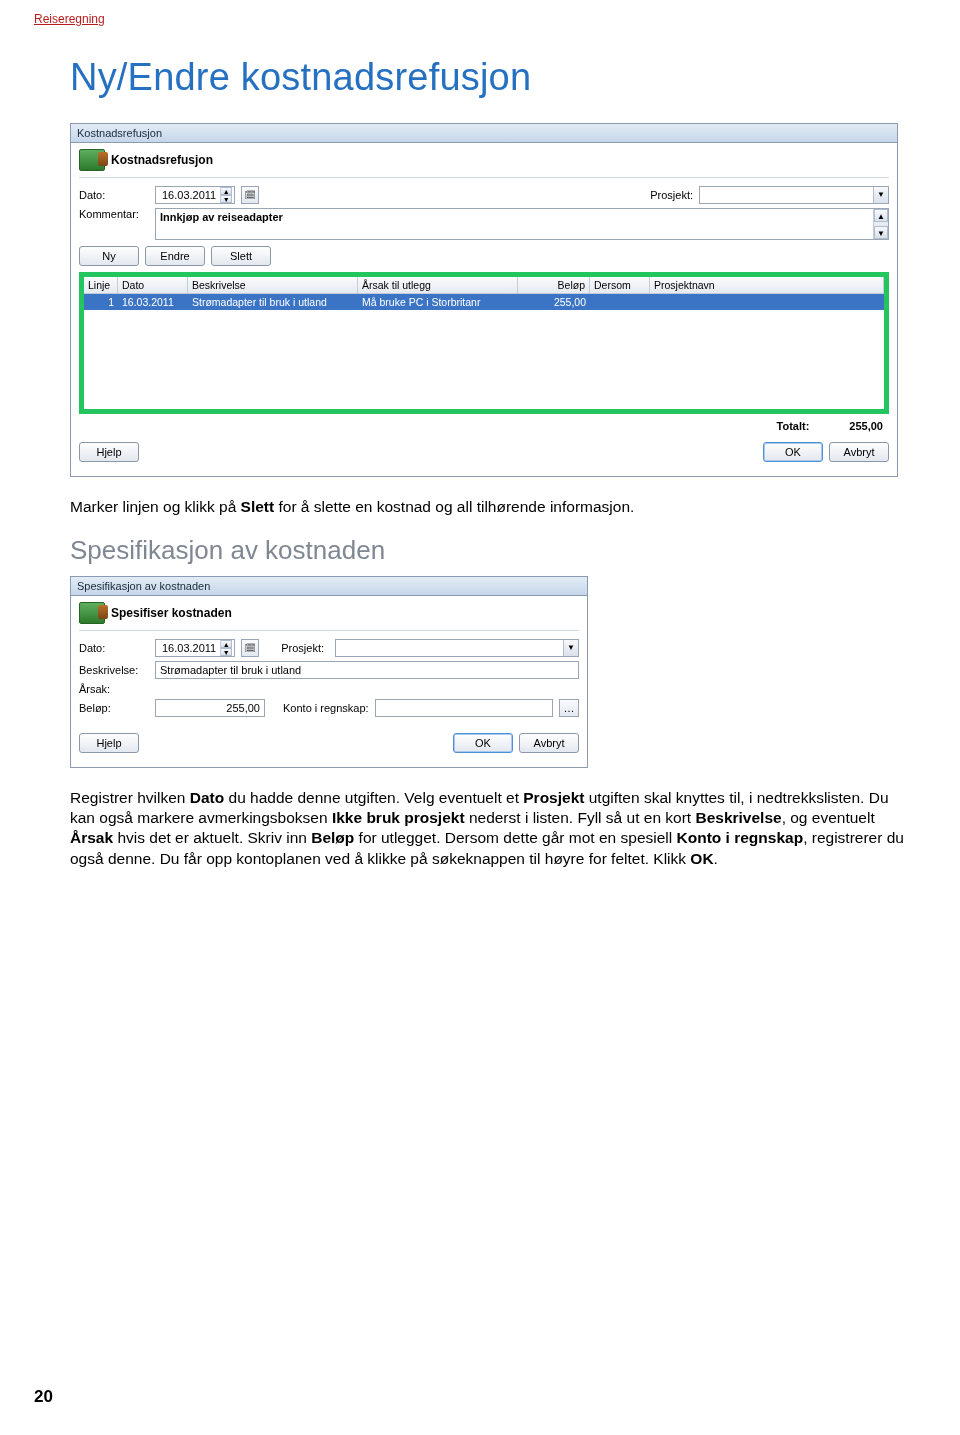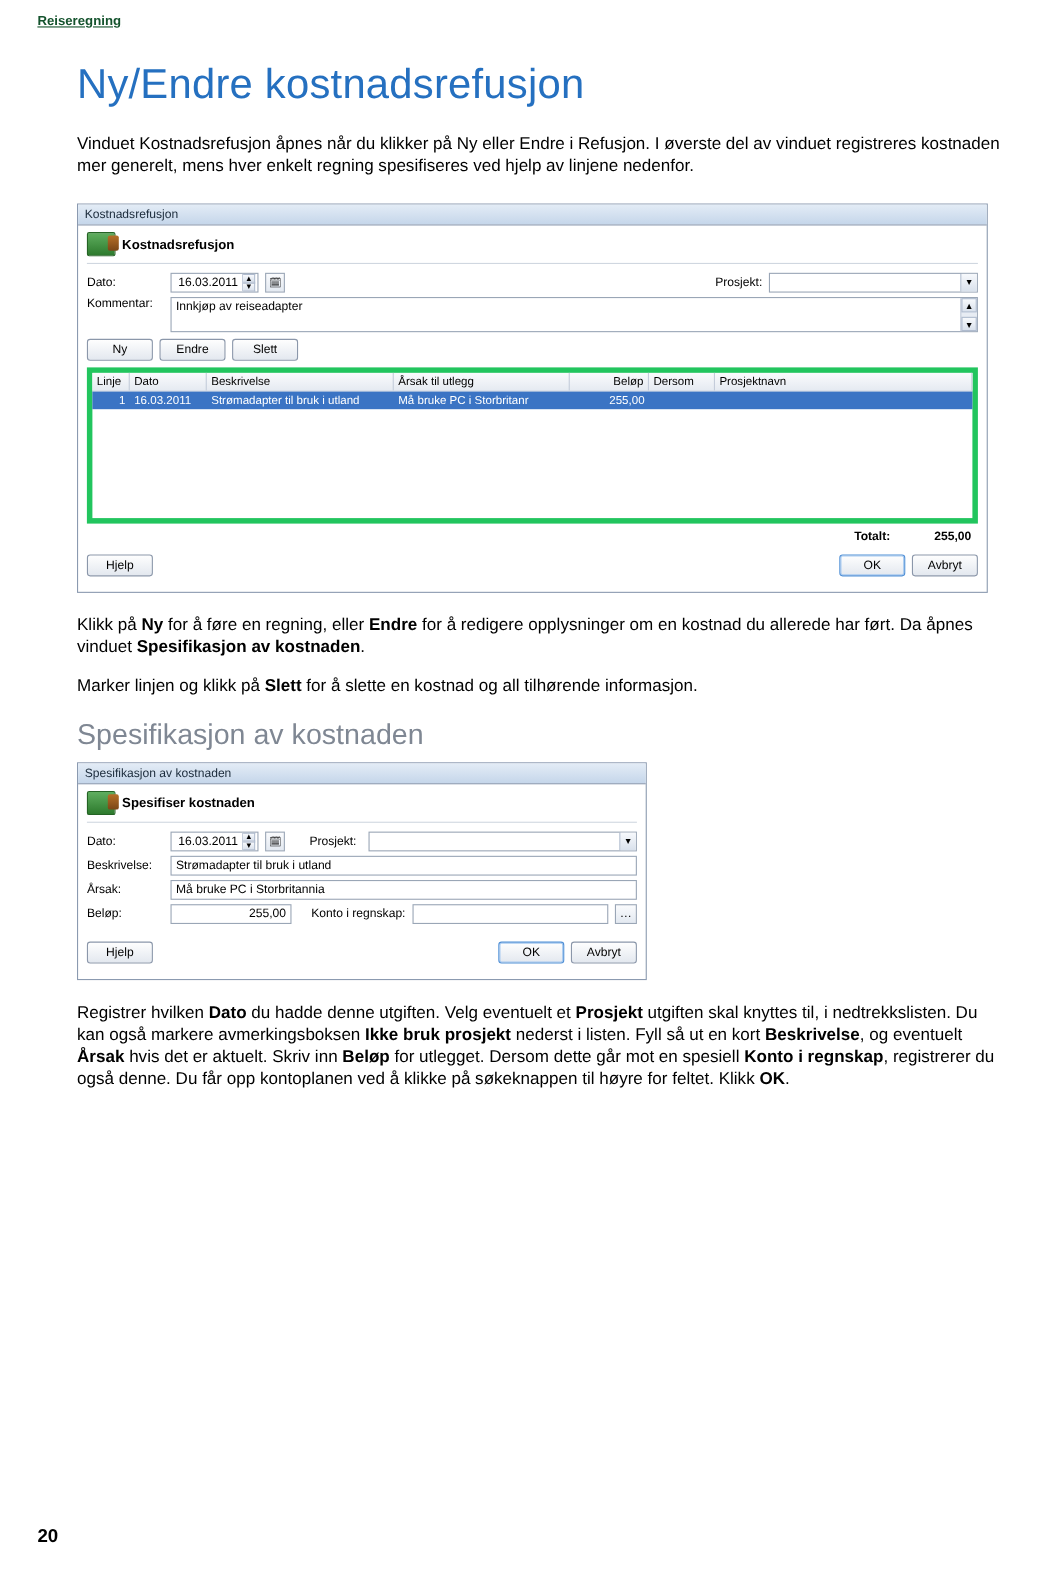--- a/index.html
+++ b/index.html
@@ -5,23 +5,23 @@
   * { box-sizing: border-box; }
   html, body { margin: 0; padding: 0; }
   body {
     width: 960px;
     min-height: 1435px;
     background: #fff;
     font-family: Arial, Helvetica, sans-serif;
     position: relative;
   }
   .page-header {
-    color: #14532d;
+    color: #b91c1c;
     font-size: 12px;
-    font-weight: bold;
+    font-weight: normal;
     text-decoration: underline;
     padding: 12px 0 0 34px;
   }
   .content {
     padding: 30px 48px 0 70px;
   }
   h1.main-title {
     color: #2570c0;
     font-size: 38px;
     font-weight: normal;
@@ -126,21 +126,21 @@
   }
   .combo .cval{flex:1;padding:0 4px;font-size:11px;min-height:14px;}
   .combo .drop{
     width:15px;height:16px;border-left:1px solid #b0bccf;
     background:linear-gradient(#f7f9fc,#d9e1ec);
     font-size:8px;text-align:center;line-height:16px;
   }
   .textarea-wrap{
     display:flex;border:1px solid #9aa6b6;background:#fff;height:32px;
   }
-  .textarea-wrap .tval{flex:1;padding:2px 4px;font-size:11px;}
+  .textarea-wrap .tval{flex:1;padding:2px 4px;font-size:11px;font-weight:bold;}
   .textarea-wrap .sb{
     width:15px;border-left:1px solid #c4ccda;
     display:flex;flex-direction:column;justify-content:space-between;
     background:#e7ecf3;
   }
   .textarea-wrap .sb div{
     height:13px;font-size:8px;text-align:center;line-height:13px;
     background:linear-gradient(#f7f9fc,#d9e1ec);border:1px solid #b0bccf;
   }
   .btn {
@@ -194,21 +194,20 @@
   }
 </style>
 </head>
 <body>
 
 <div class="page-header">Reiseregning</div>
 
 <div class="content">
   <h1 class="main-title">Ny/Endre kostnadsrefusjon</h1>
 
-  <p class="body-text">Vinduet Kostnadsrefusjon åpnes når du klikker på Ny eller Endre i Refusjon. I øverste del av vinduet registreres kostnaden mer generelt, mens hver enkelt regning spesifiseres ved hjelp av linjene nedenfor.</p>
 
   <div class="dialog main-dialog">
     <div class="titlebar">Kostnadsrefusjon</div>
     <div class="dialog-body">
       <div class="dialog-header-row">
         <span class="icon-box"></span>
         <span class="dialog-header-title">Kostnadsrefusjon</span>
       </div>
 
       <div class="form-row">
@@ -276,23 +275,20 @@
         <span class="btn">Hjelp</span>
         <span class="btngrp">
           <span class="btn primary">OK</span>
           <span class="btn">Avbryt</span>
         </span>
       </div>
     </div>
   </div>
 
   <p class="body-text">
-    <span>Klikk på </span><span class="bold">Ny</span><span> for å føre en regning, eller </span><span class="bold">Endre</span><span> for å redigere opplysninger om en kostnad du allerede har ført. Da åpnes vinduet </span><span class="bold">Spesifikasjon av kostnaden</span><span>.</span>
-  </p>
-  <p class="body-text">
     <span>Marker linjen og klikk på </span><span class="bold">Slett</span><span> for å slette en kostnad og all tilhørende informasjon.</span>
   </p>
 
   <h2 class="sub-title">Spesifikasjon av kostnaden</h2>
 
   <div class="dialog spec-dialog">
     <div class="titlebar">Spesifikasjon av kostnaden</div>
     <div class="dialog-body">
       <div class="dialog-header-row">
         <span class="icon-box"></span>
@@ -318,23 +314,20 @@
       </div>
 
       <div class="form-row">
         <span class="lbl">Beskrivelse:</span>
         <span class="text-input" style="flex:1">
           <span>Strømadapter til bruk i utland</span>
         </span>
       </div>
       <div class="form-row">
         <span class="lbl">Årsak:</span>
-        <span class="text-input" style="flex:1">
-          <span>Må bruke PC i Storbritannia</span>
-        </span>
       </div>
       <div class="form-row">
         <span class="lbl">Beløp:</span>
         <span class="text-input right" style="width:110px">
           <span>255,00</span>
         </span>
         <span style="width:6px"></span>
         <span style="font-size:11px">Konto i regnskap:</span>
         <span class="text-input" style="flex:1"></span>
         <span class="search-btn">…</span>

